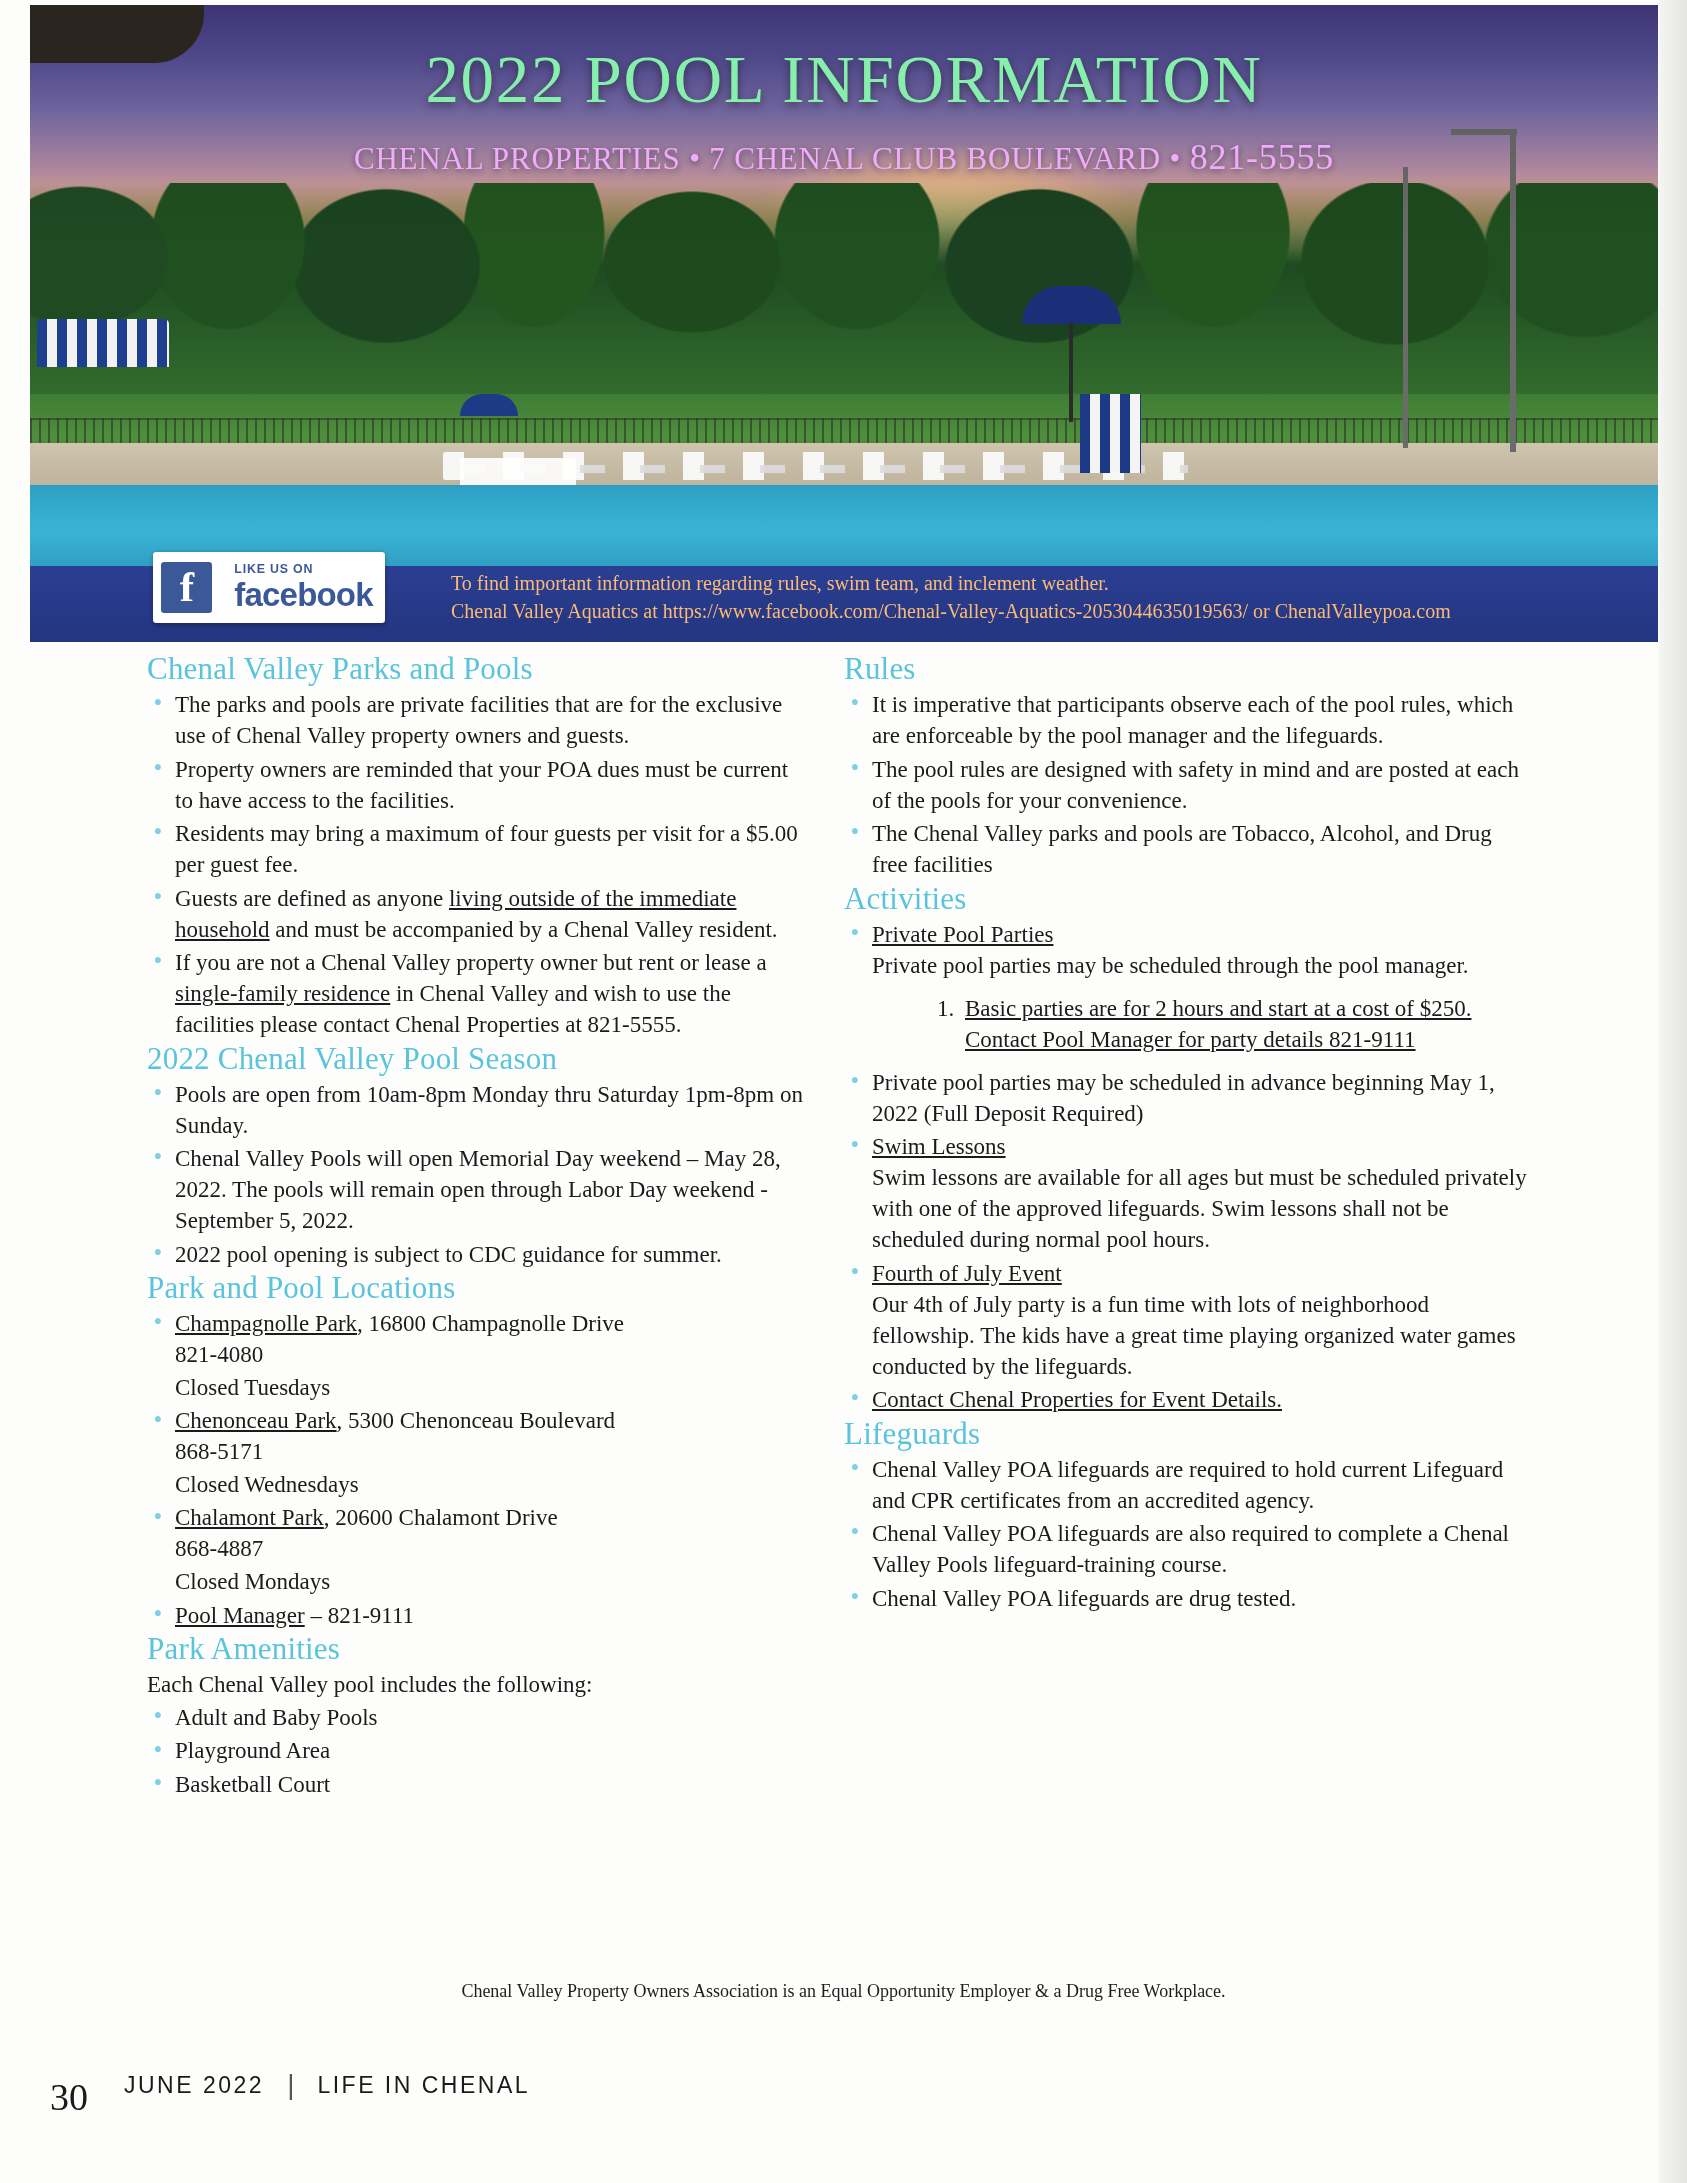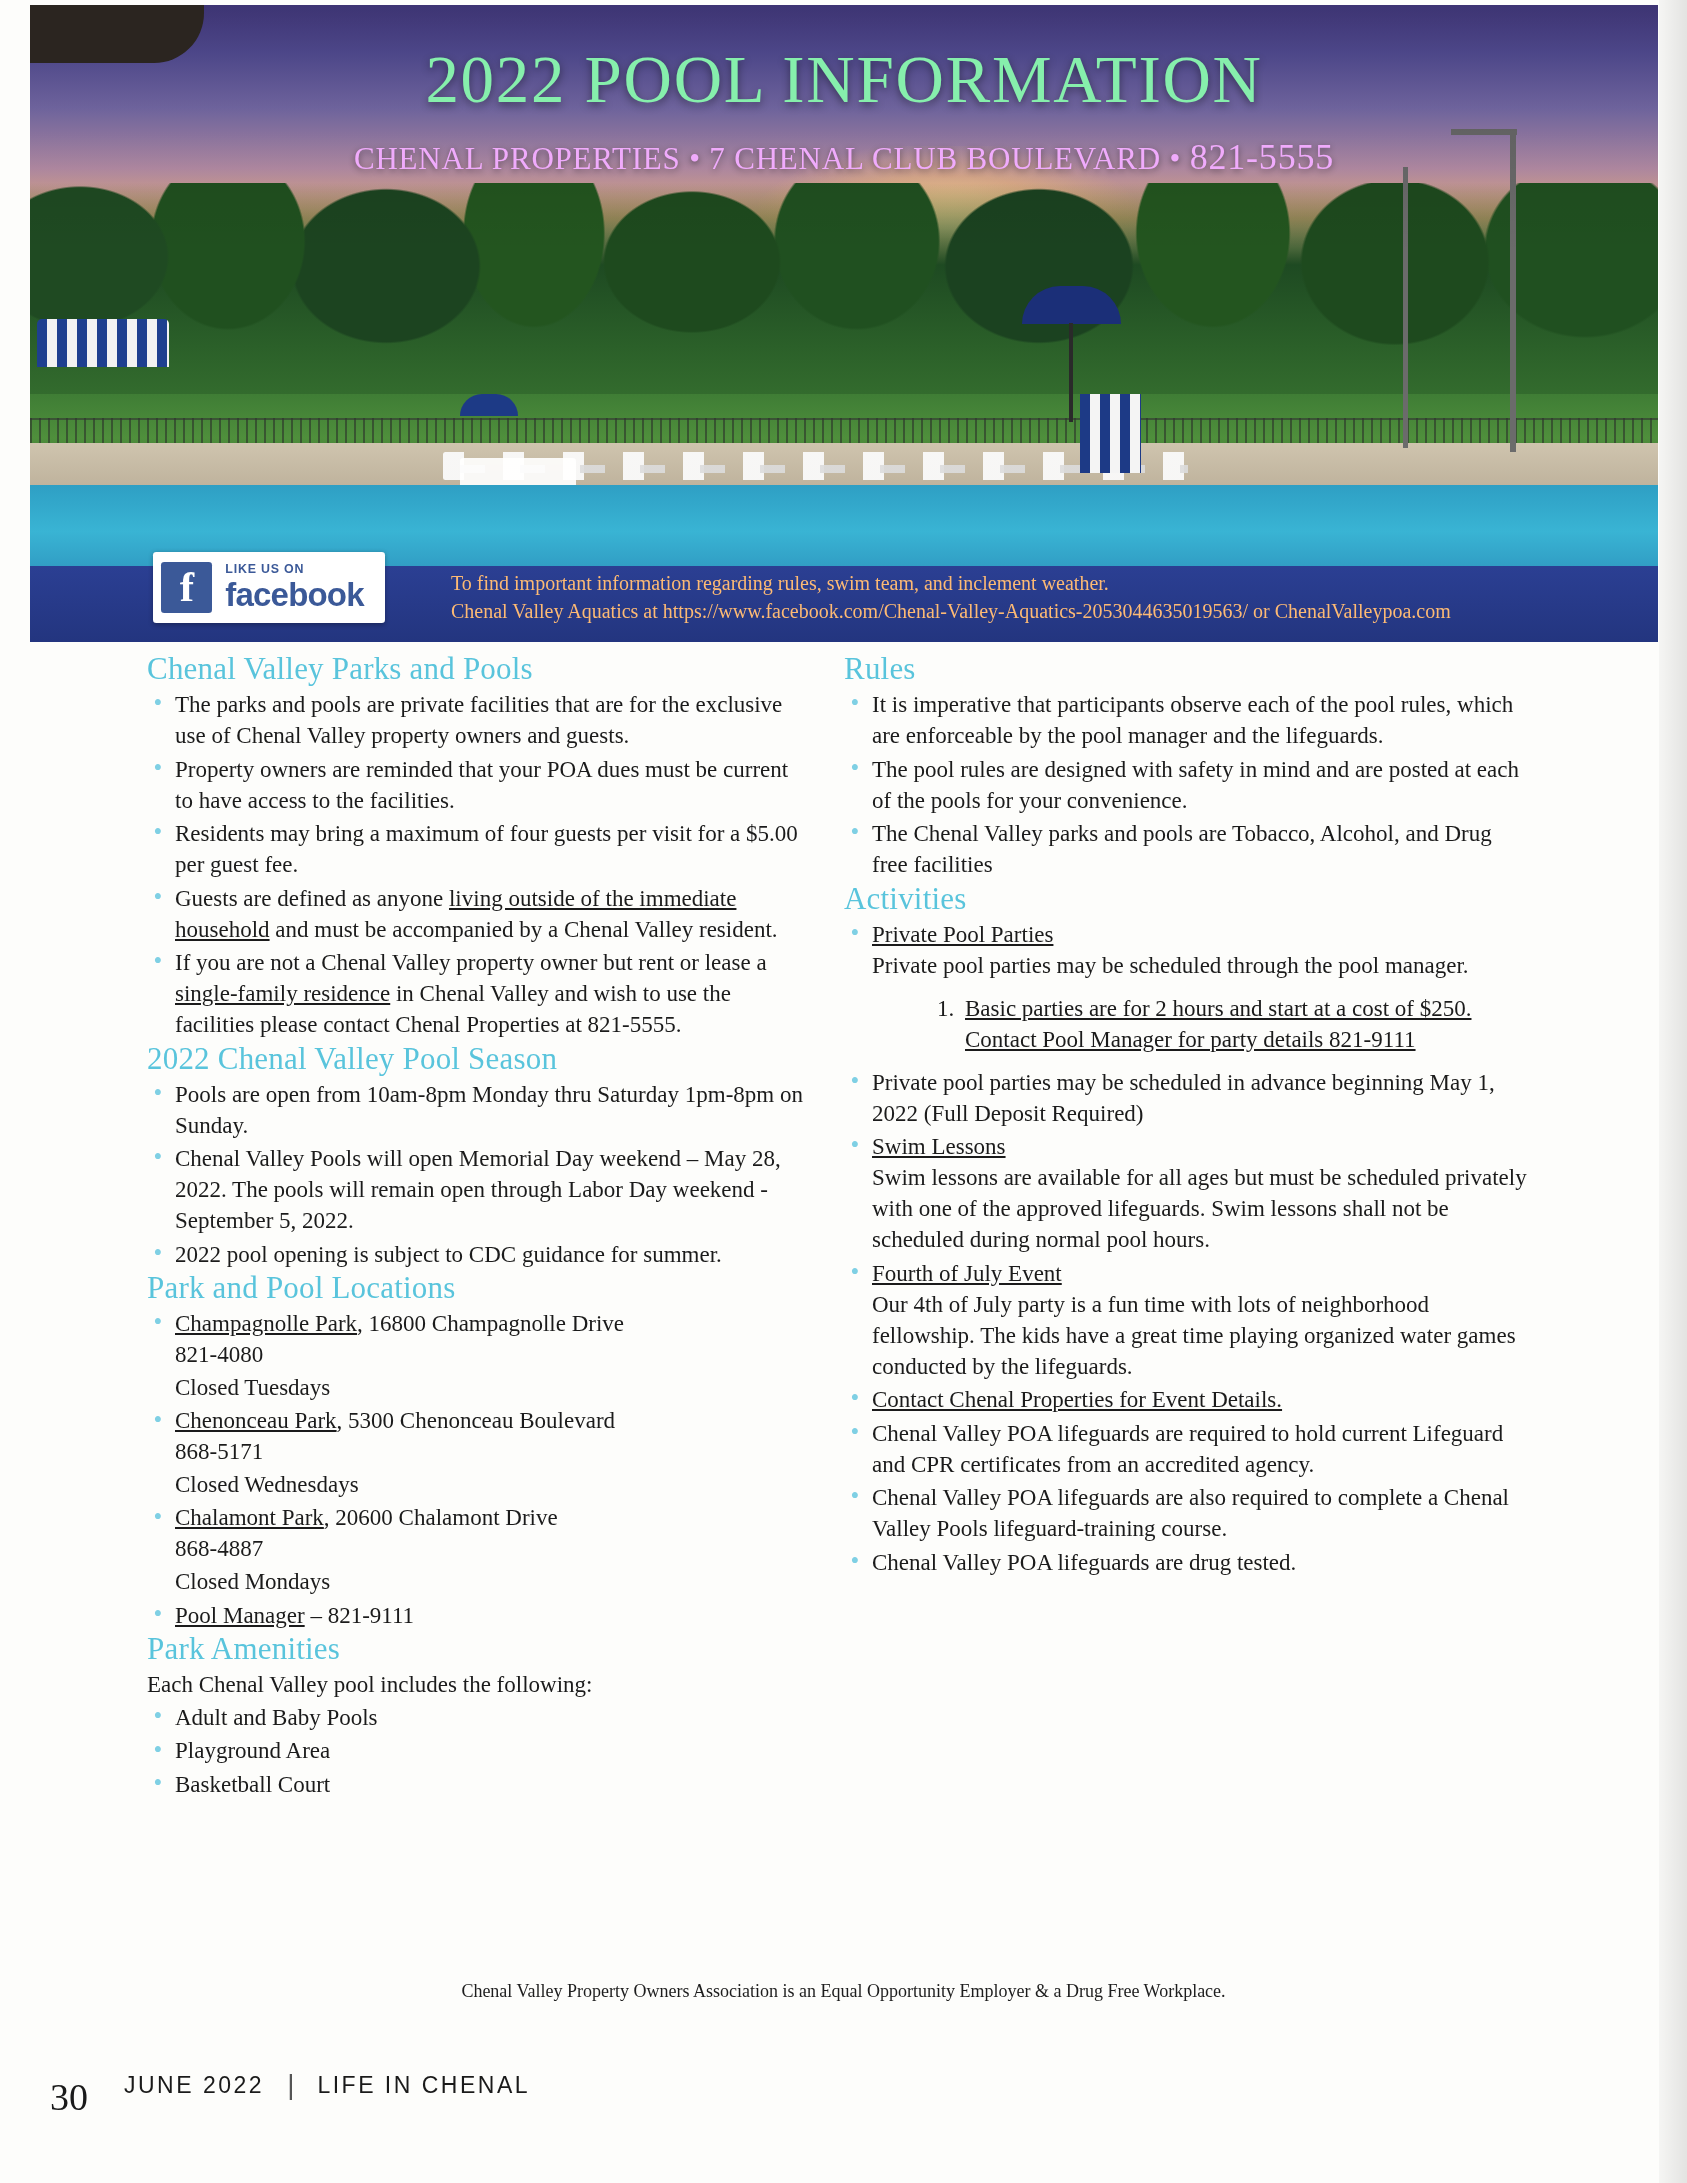--- a/index.html
+++ b/index.html
@@ -205,21 +205,21 @@
     margin-left: 8.3px;
     background: #3b5998;
     color: #fff;
     font-family: "Liberation Serif", serif;
     font-weight: bold;
     font-size: 43px;
     line-height: 50px;
     text-align: center;
     border-radius: 3.3px;
   }
-  .fb-text { margin-left: 13px; }
+  .fb-text { margin-left: 22px; }
   .fb-like {
     font-family: "Liberation Sans", sans-serif;
     font-size: 12.4px;
     color: #3b5998;
     letter-spacing: 0.8px;
     font-weight: bold;
   }
   .fb-word {
     font-family: "Liberation Sans", sans-serif;
     font-size: 33px;
@@ -470,20 +470,21 @@
       </li>
       <li>
         <div class="u">Fourth of July Event</div>
         <div>Our 4th of July party is a fun time with lots of neighborhood fellowship. The kids have a great time playing organized water games conducted by the lifeguards.</div>
       </li>
       <li>
         <div class="u">Contact Chenal Properties for Event Details.</div>
       </li>
     </ul>
 
+    <h2 class="sec sec-gap">Lifeguards</h2>
     <ul class="bul">
       <li>Chenal Valley POA lifeguards are required to hold current Lifeguard and CPR certificates from an accredited agency.</li>
       <li>Chenal Valley POA lifeguards are also required to complete a Chenal Valley Pools lifeguard-training course.</li>
       <li>Chenal Valley POA lifeguards are drug tested.</li>
     </ul>
   </div>
 
   <div class="footer-note">
     <div>Chenal Valley Property Owners Association is an Equal Opportunity Employer &amp; a Drug Free Workplace.</div>
   </div>

